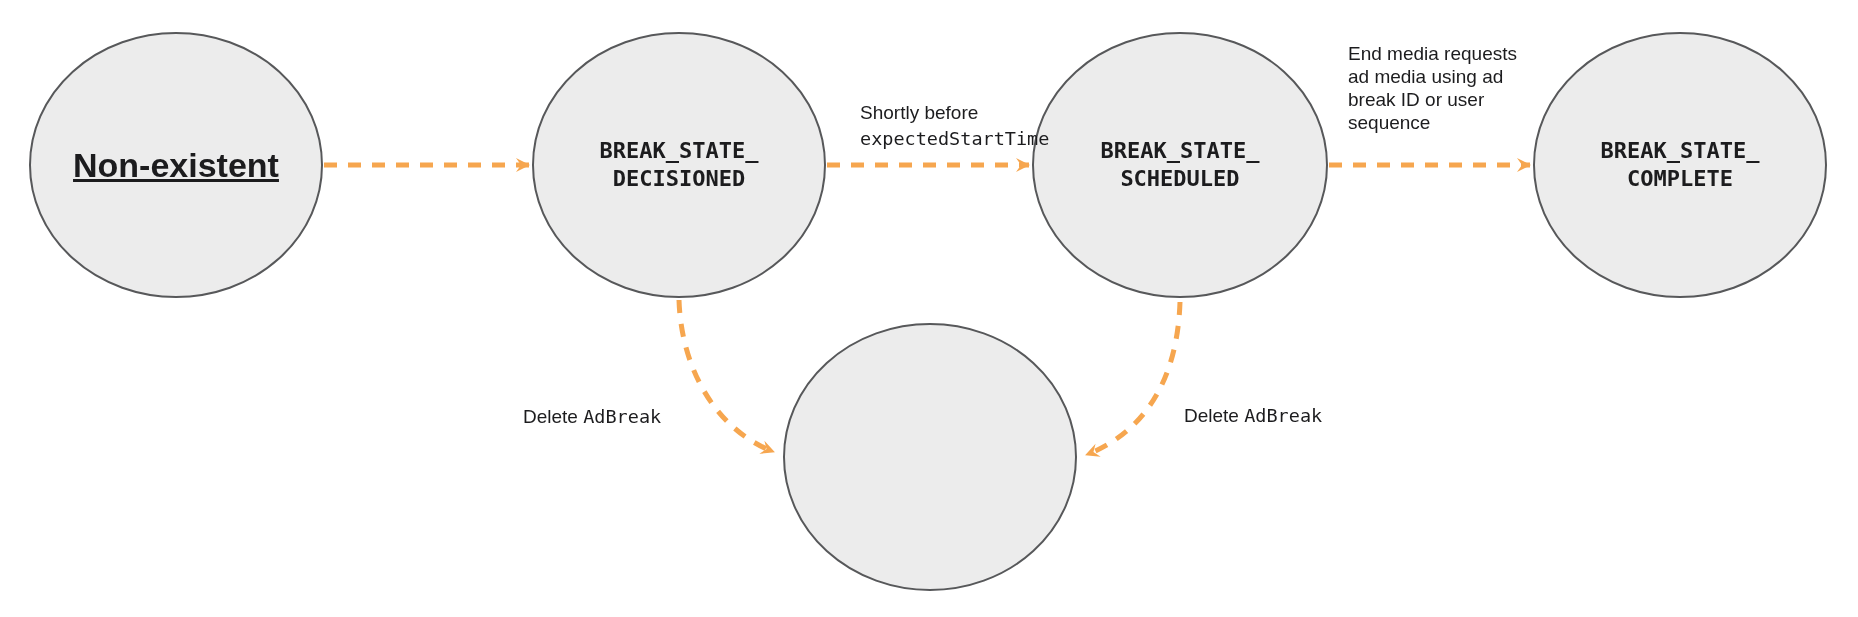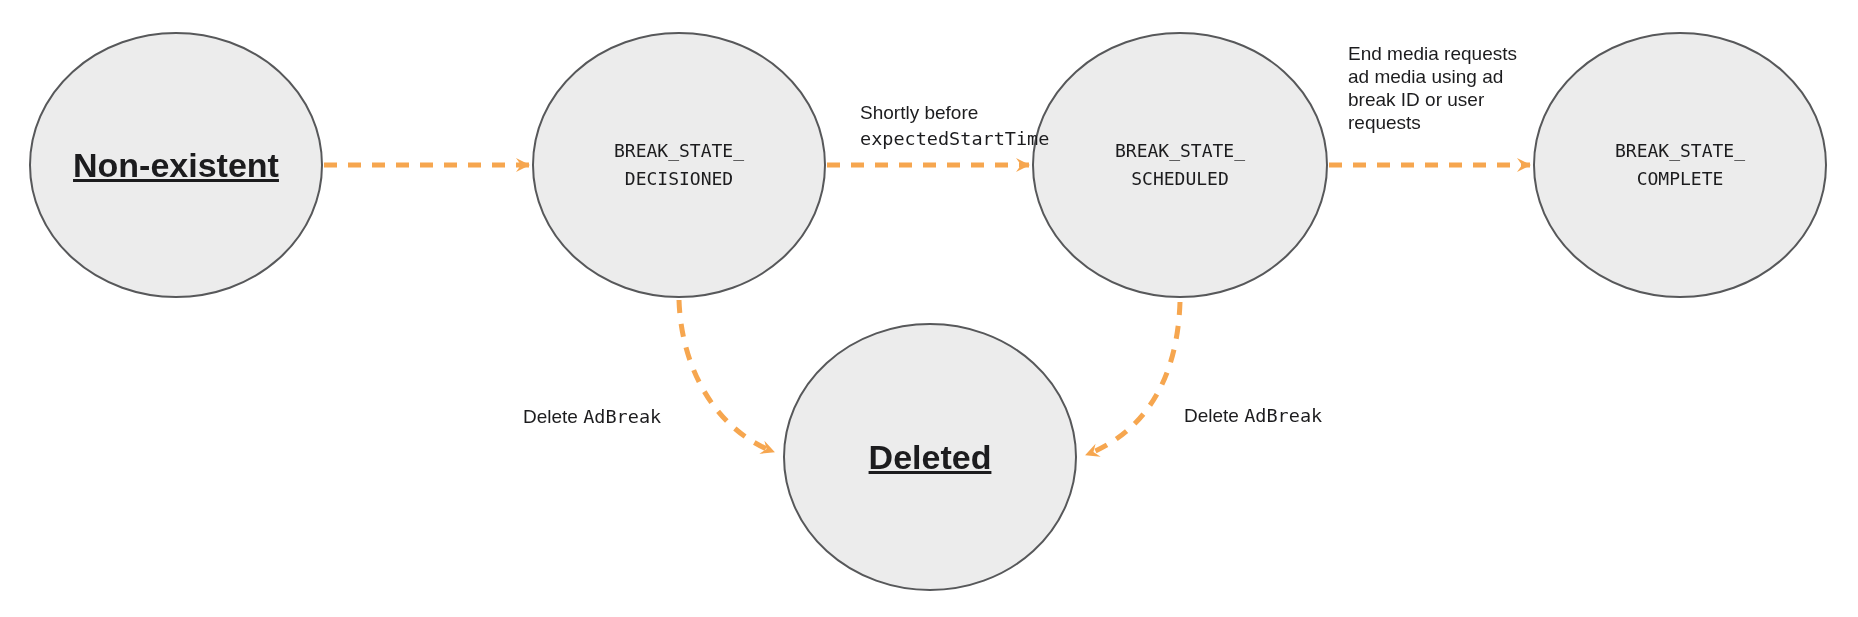--- a/index.html
+++ b/index.html
@@ -54,22 +54,22 @@
     text-align: center;
     color: var(--text, #1c1c1e);
   }
   .state-label.sans-name {
     font-weight: bold;
     font-size: 34px;
     text-decoration: underline;
   }
   .state-label .mono-name {
     font-family: "DejaVu Sans Mono", monospace;
-    font-weight: normal;
-    font-size: 18px;
+    font-weight: bold;
+    font-size: 22px;
     line-height: 28px;
   }
   .two-line { line-height: 26px; }
   .four-line { line-height: 23px; }
 </style>
 </head>
 <body>
 
 <div id="canvas">
 
@@ -111,35 +111,32 @@
     </span>
   </div>
 
   <div class="state-label" style="left:1534px; top:33px; width:292px; height:264px;">
     <span class="mono-name">
       <span>BREAK_STATE_</span><br>
       <span>COMPLETE</span>
     </span>
   </div>
 
-  <div class="state-label sans-name" style="left:784px; top:324px; width:292px; height:266px;">
-    <span>Deleted</span>
-  </div>
 
 
   <div class="label two-line" style="left:833px; top:100px;margin-left:27px;">
     <span>Shortly before</span><br>
     <span class="code">expectedStartTime</span>
   </div>
 
   <div class="label four-line" style="left:1348px; top:42px;">
     <span>End media requests</span><br>
     <span>ad media using ad</span><br>
     <span>break ID or user</span><br>
-    <span>requests</span>
+    <span>sequence</span>
   </div>
 
   <div class="label" style="left:523px; top:405px;">
     <span>Delete </span><span class="code">AdBreak</span>
   </div>
 
   <div class="label" style="left:1184px; top:404px;">
     <span>Delete </span><span class="code">AdBreak</span>
   </div>
 

